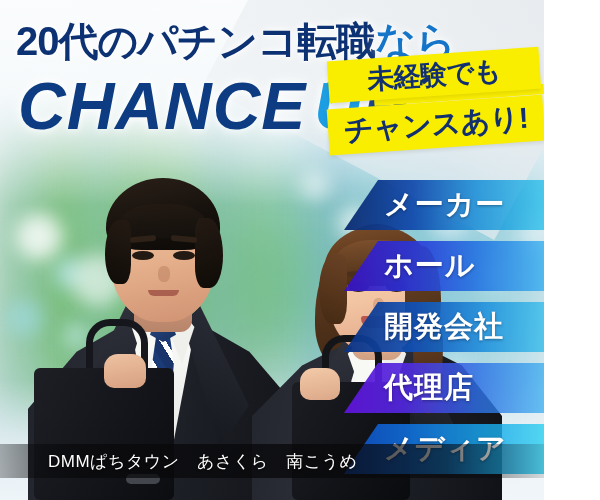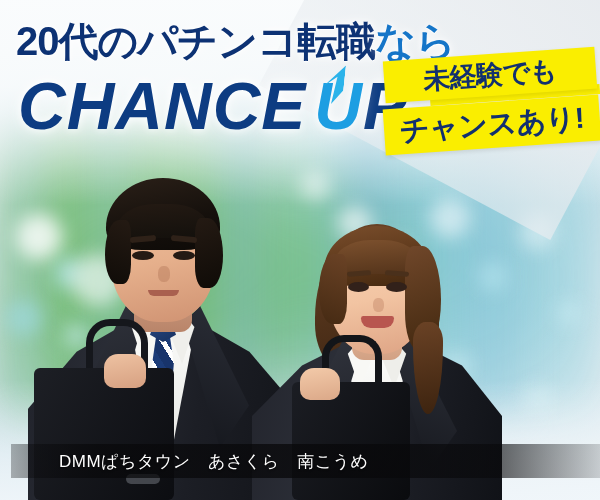--- a/index.html
+++ b/index.html
@@ -1,21 +1,21 @@
 <!DOCTYPE html>
 <html><head>
 <meta charset="utf-8">
 <title>CHANCE UP Banner</title>
 <style>
   html,body{margin:0;padding:0;background:#ffffff;}
   body{font-family:"Liberation Sans","DejaVu Sans",sans-serif;}
 
   .banner{
     position:relative;
-    width:600px;height:500px;
+    width:544px;height:500px;
     overflow:hidden;
     background:#eef3f6;
     user-select:none;
   }
 
   
   .bg{position:absolute;inset:0;overflow:hidden;}
   .bg-base{
     position:absolute;inset:0;
     background:
@@ -308,21 +308,21 @@
     padding-left:40px;box-sizing:border-box;
   }
   .cat-label{
     color:#ffffff;font-size:29px;font-weight:bold;letter-spacing:1px;
     white-space:nowrap;
     text-shadow:0 1px 3px rgba(0,0,20,.38);
   }
 
   
   .caption-bar{
-    position:absolute;left:11px;bottom:22px;width:100%;height:34px;
+    position:absolute;left:0;bottom:22px;width:100%;height:34px;
     background:linear-gradient(90deg,rgba(8,8,10,.30) 0%,rgba(8,8,10,.72) 14%,rgba(8,8,10,.78) 55%,rgba(8,8,10,.60) 82%,rgba(8,8,10,.12) 100%);
     display:flex;align-items:center;
   }
   .caption-text{
     color:#ffffff;font-size:17px;letter-spacing:.5px;
     padding-left:48px;white-space:nowrap;
     text-shadow:0 1px 2px rgba(0,0,0,.6);
   }
 </style>
 </head>
@@ -424,18 +424,35 @@
   <div class="logo">
     <span>CHANCE</span><span class="logo-up"><span class="logo-u">U</span><span class="logo-swoosh"></span><span>P</span></span>
   </div>
 
   <div class="badge">
     <div class="badge-sliver"></div>
     <div class="badge-band badge-band-1">未経験でも</div>
     <div class="badge-band badge-band-2">チャンスあり!</div>
   </div>
 
+  <div class="cats" id="cats">
+      <div class="cat" style="background: linear-gradient(90deg, rgba(11, 44, 112, 0.96) 0%, rgba(14, 70, 170, 0.92) 34%, rgba(22, 140, 214, 0.86) 66%, rgba(32, 190, 235, 0.74) 100%);">
+        <span class="cat-label">メーカー</span>
+      </div>
+      <div class="cat" style="background: linear-gradient(90deg, rgba(58, 18, 190, 0.96) 0%, rgba(42, 52, 215, 0.92) 32%, rgba(30, 110, 225, 0.86) 66%, rgba(40, 170, 240, 0.72) 100%);">
+        <span class="cat-label">ホール</span>
+      </div>
+      <div class="cat" style="background: linear-gradient(90deg, rgba(12, 50, 130, 0.96) 0%, rgba(16, 82, 186, 0.92) 36%, rgba(24, 140, 220, 0.84) 70%, rgba(36, 185, 235, 0.7) 100%);">
+        <span class="cat-label">開発会社</span>
+      </div>
+      <div class="cat" style="background: linear-gradient(90deg, rgba(94, 20, 214, 0.96) 0%, rgba(82, 40, 222, 0.92) 30%, rgba(46, 110, 228, 0.84) 66%, rgba(48, 170, 240, 0.7) 100%);">
+        <span class="cat-label">代理店</span>
+      </div>
+      <div class="cat" style="background: linear-gradient(90deg, rgba(14, 72, 186, 0.96) 0%, rgba(16, 110, 214, 0.92) 34%, rgba(24, 162, 232, 0.86) 68%, rgba(34, 206, 240, 0.76) 100%);">
+        <span class="cat-label">メディア</span>
+      </div>
+    </div>
 
   <div class="caption-bar">
     <div class="caption-text">DMMぱちタウン　あさくら　南こうめ</div>
   </div>
 
 </div>
 
 </body></html>

